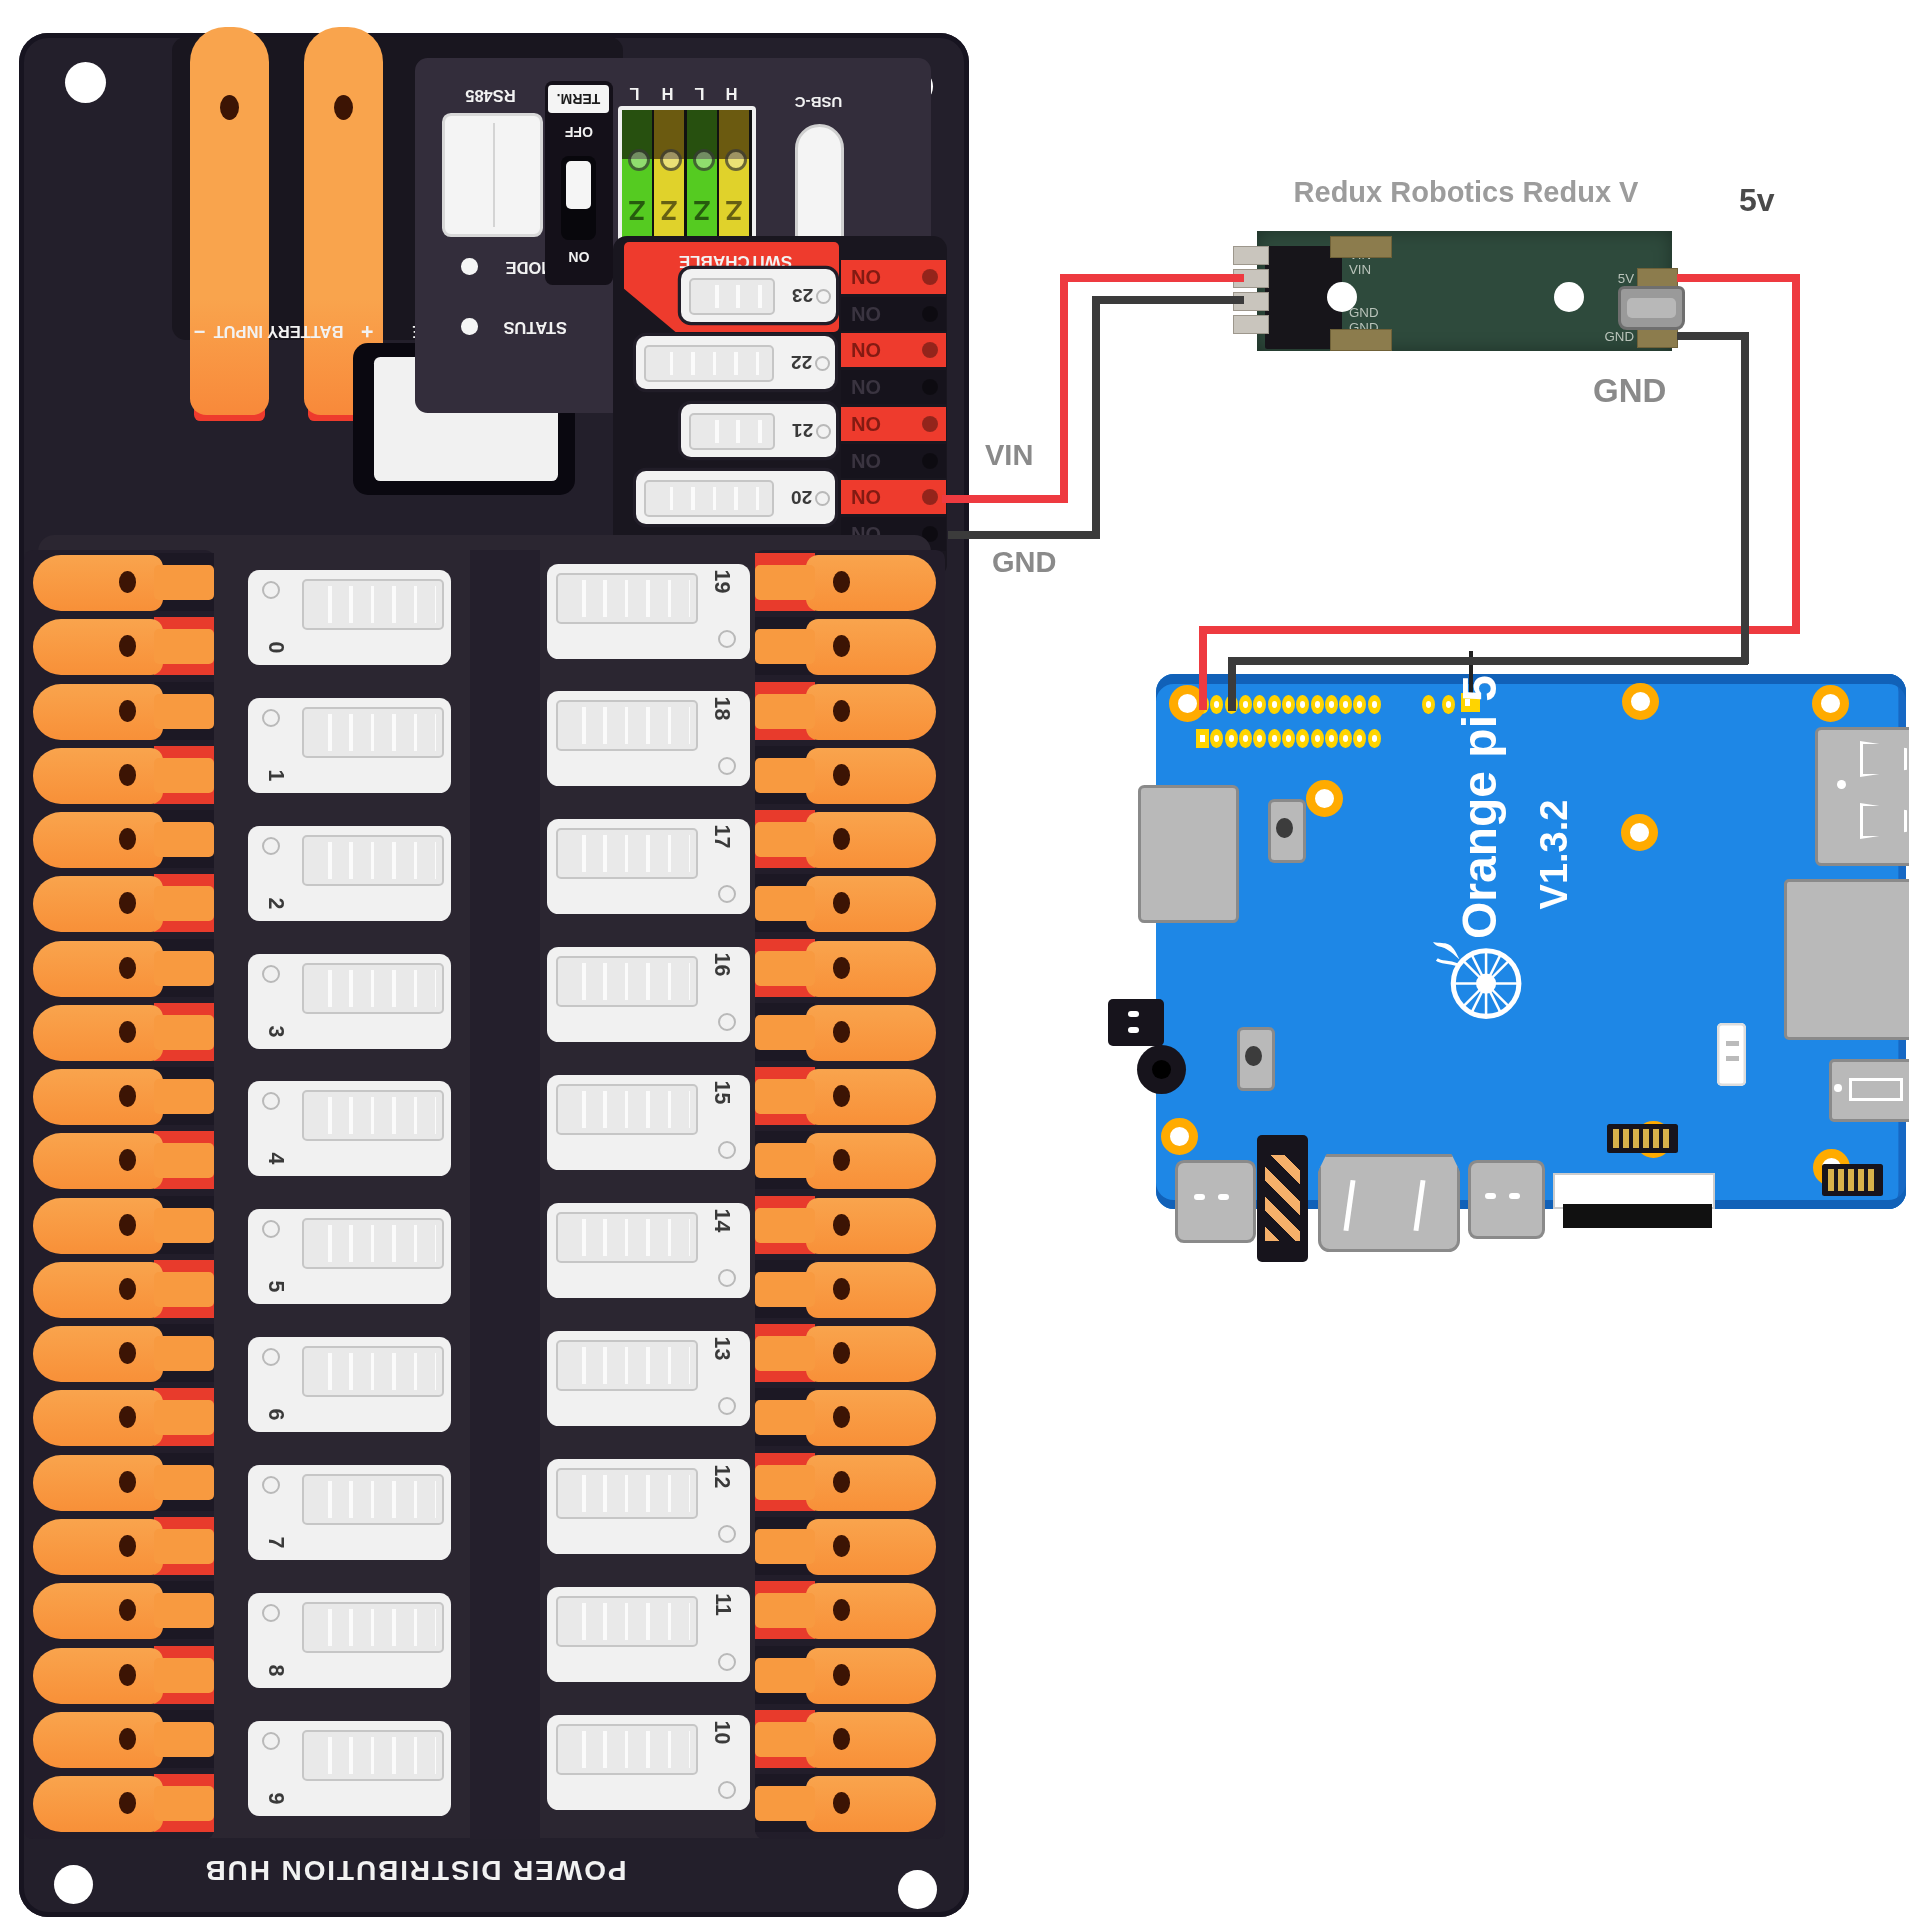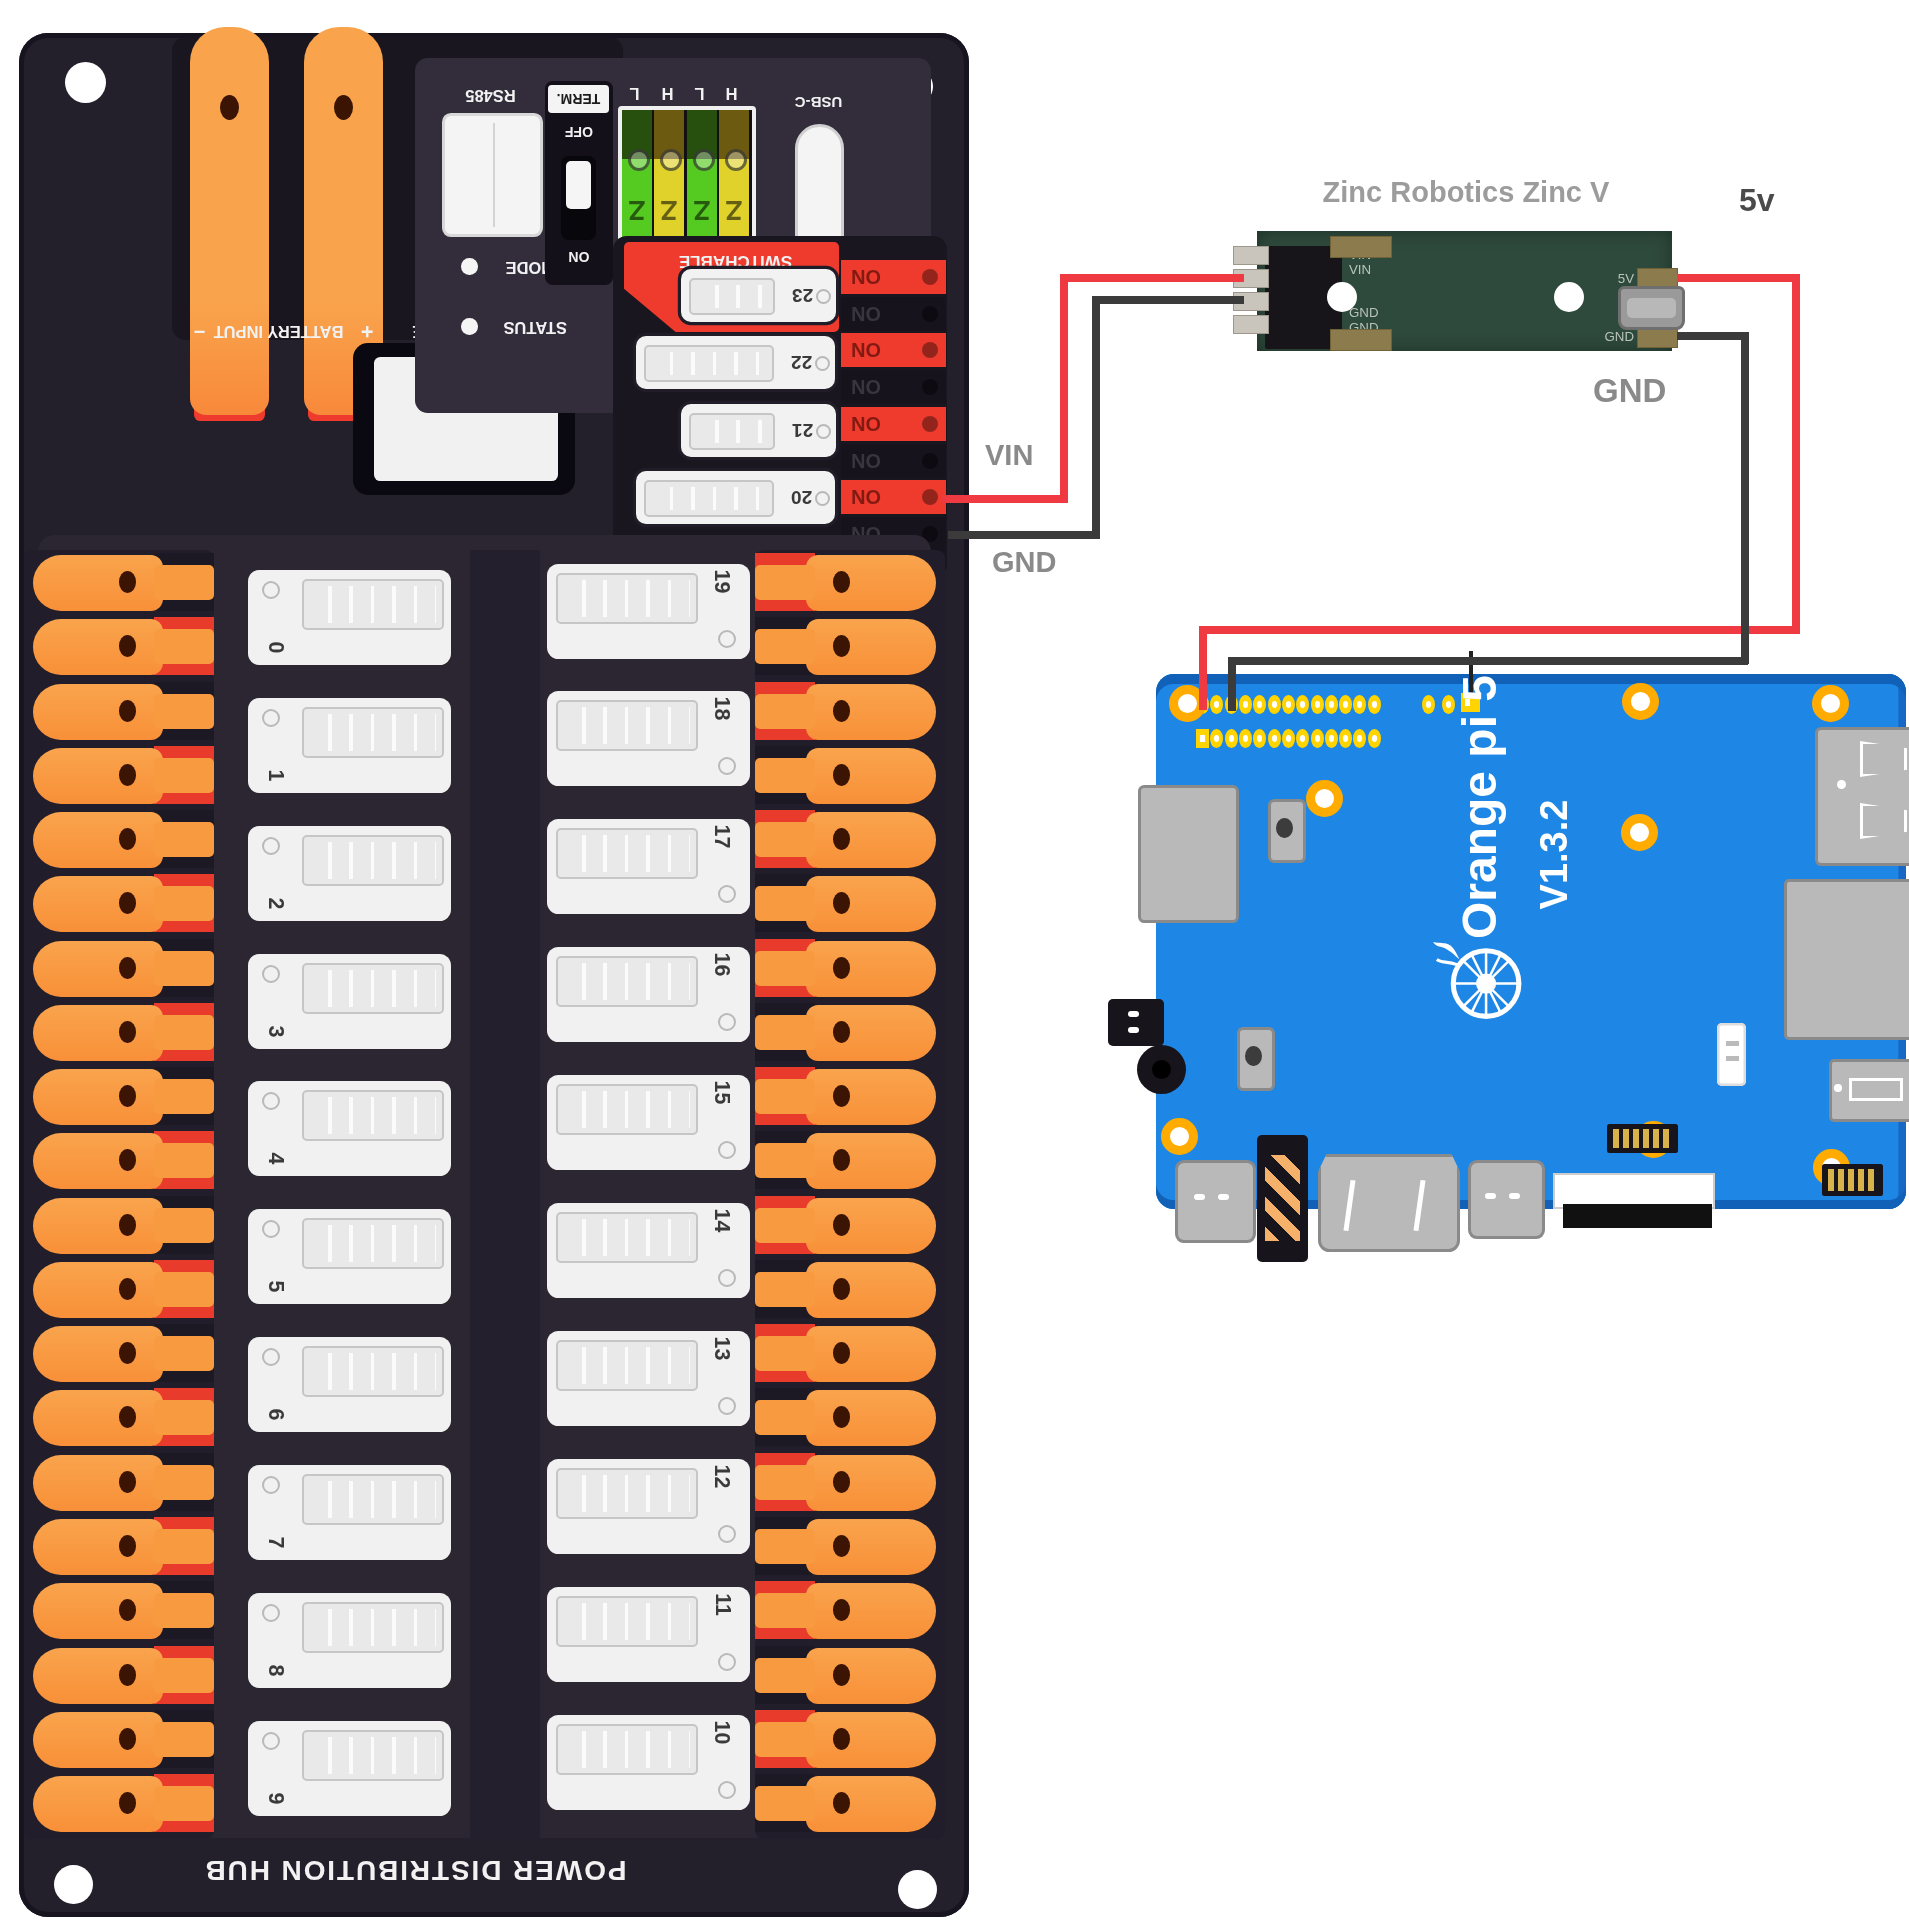--- a/index.html
+++ b/index.html
@@ -627,21 +627,21 @@
         <div class="fuse-body" style="left: 8.9px; top: 8.9px; width: 138px; height: 47px;">
           <div class="slots"></div>
         </div>
         <div class="ind" style="right: 14px; bottom: 11.4px;"></div>
         <div class="num" style="right: 8.9px; top: 5px; width: 38px; text-align: center;"><span class="vnum">10</span></div>
       </div>
     </div>
 
   <div class="lbl ud ctr" style="left:114px;top:1854px;width:602px;font-size:28px;letter-spacing:1.9px;">POWER DISTRIBUTION HUB</div>
 
-  <div class="pi-text ctr" style="left:1260px;top:176px;width:412px;font-size:29px;color:#9c9c9c;">Zinc Robotics Zinc V</div>
+  <div class="pi-text ctr" style="left:1260px;top:176px;width:412px;font-size:29px;color:#9c9c9c;">Redux Robotics Redux V</div>
   <div class="zinc-board"></div>
   <div class="zinc-conn" style="left:1265px;top:246px;width:77px;height:103px;"></div>
   <div class="abs" id="zinc-pins">
       <div class="zinc-pin" style="left: 1233px; top: 246px; position: absolute;"></div>
       <div class="zinc-pin" style="left: 1233px; top: 269px; position: absolute;"></div>
       <div class="zinc-pin" style="left: 1233px; top: 292px; position: absolute;"></div>
       <div class="zinc-pin" style="left: 1233px; top: 315px; position: absolute;"></div>
     </div>
   <div class="abs" id="zinc-pin-labels">
       <div class="zinc-txt" style="left: 1349px; top: 247px; position: absolute;">VIN</div>

